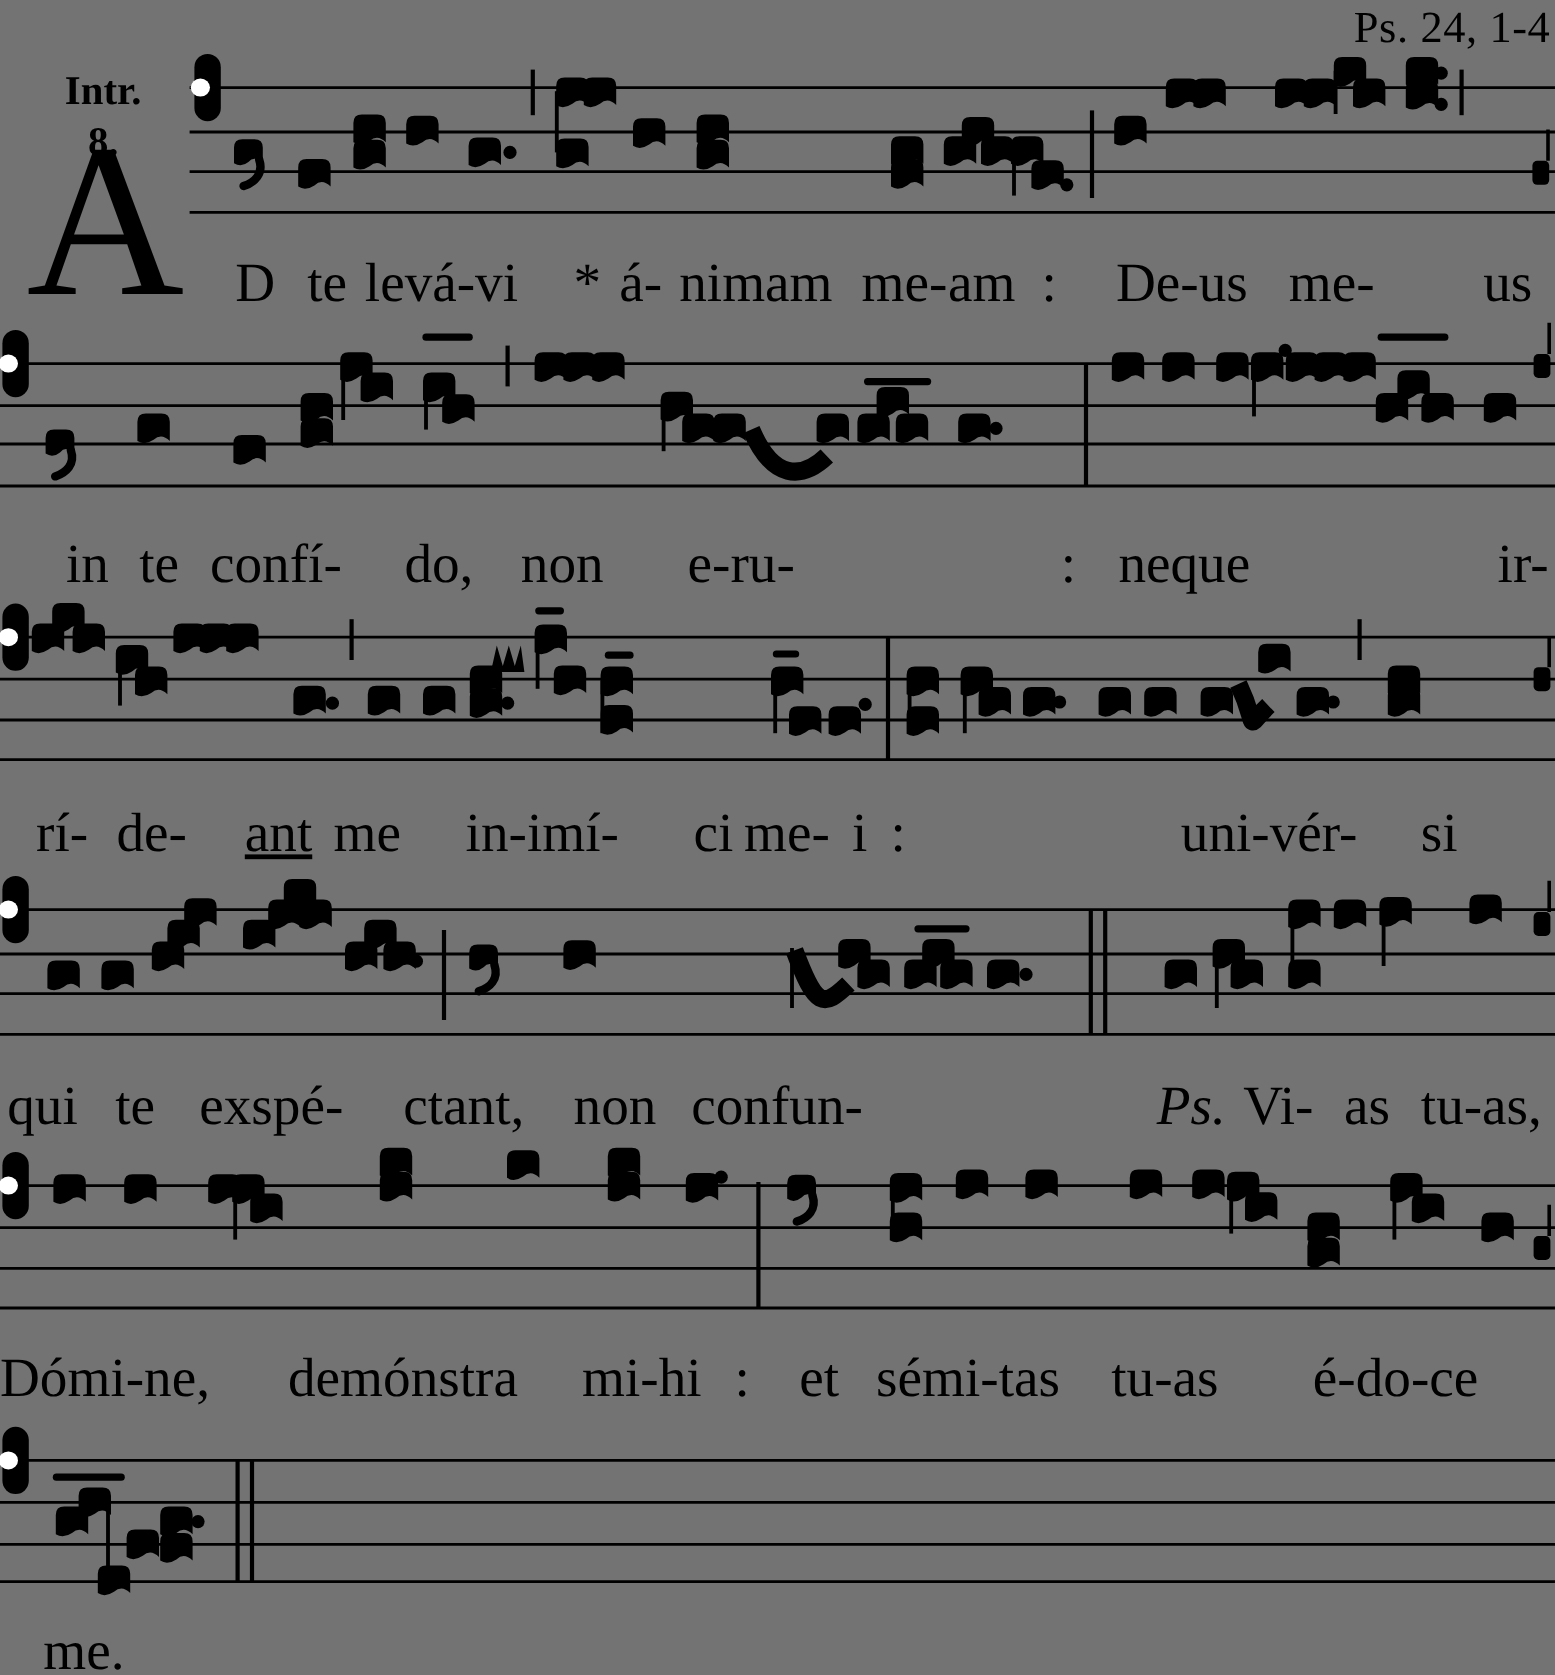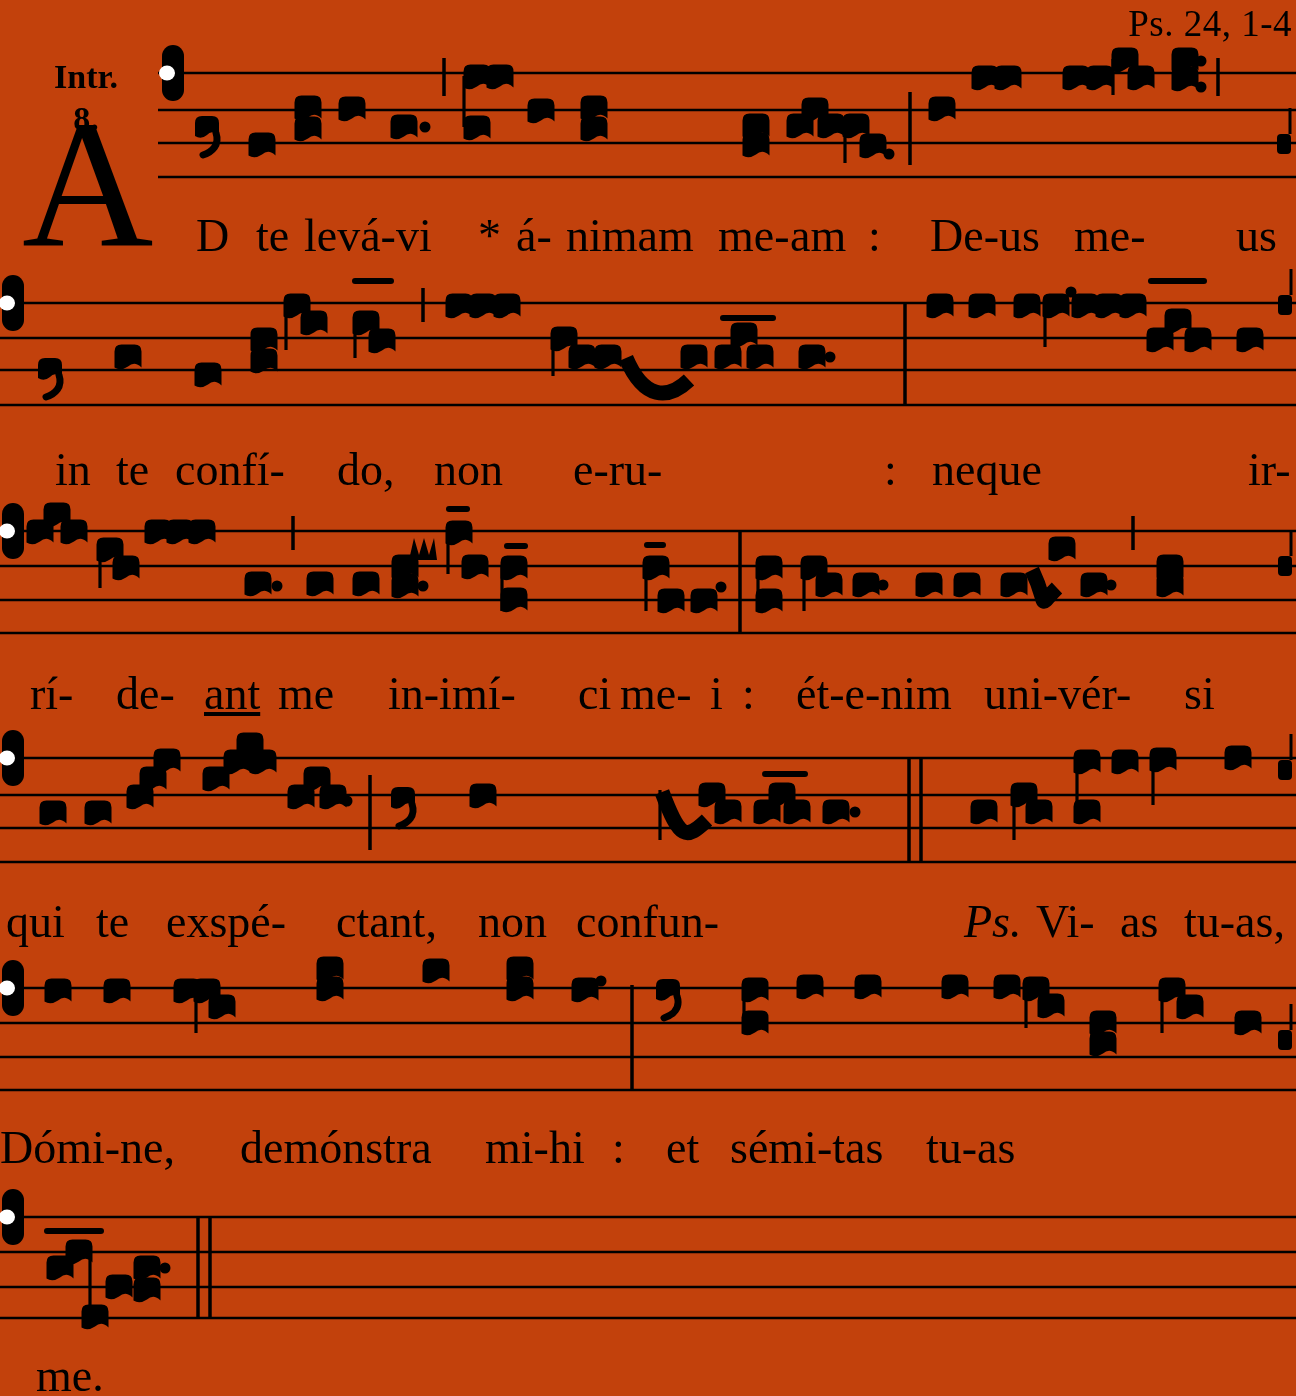--- a/index.html
+++ b/index.html
@@ -1,17 +1,17 @@
 <!DOCTYPE html>
 <html><head>
 <meta charset="utf-8">
 <style>
   html,body{margin:0;padding:0;background:#ffffff;}
   .page{
-    position:relative;width:1296px;height:1396px;background:#c2410c;
+    position:relative;width:1296px;height:1396px;background:#737373;
     font-family:"Liberation Serif", "DejaVu Serif", serif;color:#000;overflow:hidden;
   }
   .psalm-ref{
     position:absolute;top:2px;right:4px;font-size:37px;letter-spacing:.5px;
   }
   .intr-label{
     position:absolute;left:38px;top:58px;width:96px;text-align:center;
     font-weight:bold;font-size:34px;
   }
   .mode-label{
@@ -337,29 +337,28 @@
         <span class="syl" style="left: 175px;">confí-</span>
         <span class="syl" style="left: 337px;">do,</span>
         <span class="syl" style="left: 434px;">non</span>
         <span class="syl" style="left: 556px; margin-left: 17px;">e-ru-</span>
         <span class="syl" style="left: 884px;">:</span>
         <span class="syl" style="left: 932px;">neque</span>
         <span class="syl" style="left: 1248px;">ir-</span>
       </div>
       <div class="lyric-line" style="top: 666px;">
         <span class="syl" style="left: 30px;">rí-</span>
-        <span class="syl" style="left: 116px;">de-</span>
+        <span class="syl" style="left: 97px;">de-</span>
         <span class="syl" style="left: 204px; text-decoration: underline;">ant</span>
         <span class="syl" style="left: 278px;">me</span>
         <span class="syl" style="left: 388px;">in-imí-</span>
         <span class="syl" style="left: 578px;">ci</span>
         <span class="syl" style="left: 620px;">me-</span>
         <span class="syl" style="left: 710px;">i</span>
         <span class="syl" style="left: 742px;">:</span>
-        <span class="syl" style="left: 796px;">ét-e-nim</span>
         <span class="syl" style="left: 984px;">uni-vér-</span>
         <span class="syl" style="left: 1184px;">si</span>
       </div>
       <div class="lyric-line" style="top: 894px;">
         <span class="syl" style="left: 6px;">qui</span>
         <span class="syl" style="left: 96px;">te</span>
         <span class="syl" style="left: 166px;">exspé-</span>
         <span class="syl" style="left: 336px;">ctant,</span>
         <span class="syl" style="left: 478px;">non</span>
         <span class="syl" style="left: 576px;">confun-</span>
@@ -369,18 +368,19 @@
         <span class="syl" style="left: 1184px;">tu-as,</span>
       </div>
       <div class="lyric-line" style="top: 1120px;">
         <span class="syl" style="left: 0px;">Dómi-ne,</span>
         <span class="syl" style="left: 240px;">demónstra</span>
         <span class="syl" style="left: 485px;">mi-hi</span>
         <span class="syl" style="left: 612px;">:</span>
         <span class="syl" style="left: 666px;">et</span>
         <span class="syl" style="left: 730px;">sémi-tas</span>
         <span class="syl" style="left: 926px;">tu-as</span>
+        <span class="syl" style="left: 1094px;">é-do-ce</span>
       </div>
       <div class="lyric-line" style="top: 1348px;">
         <span class="syl" style="left: 36px;">me.</span>
       </div>
     </div>
 </div>
 
 </body></html>

